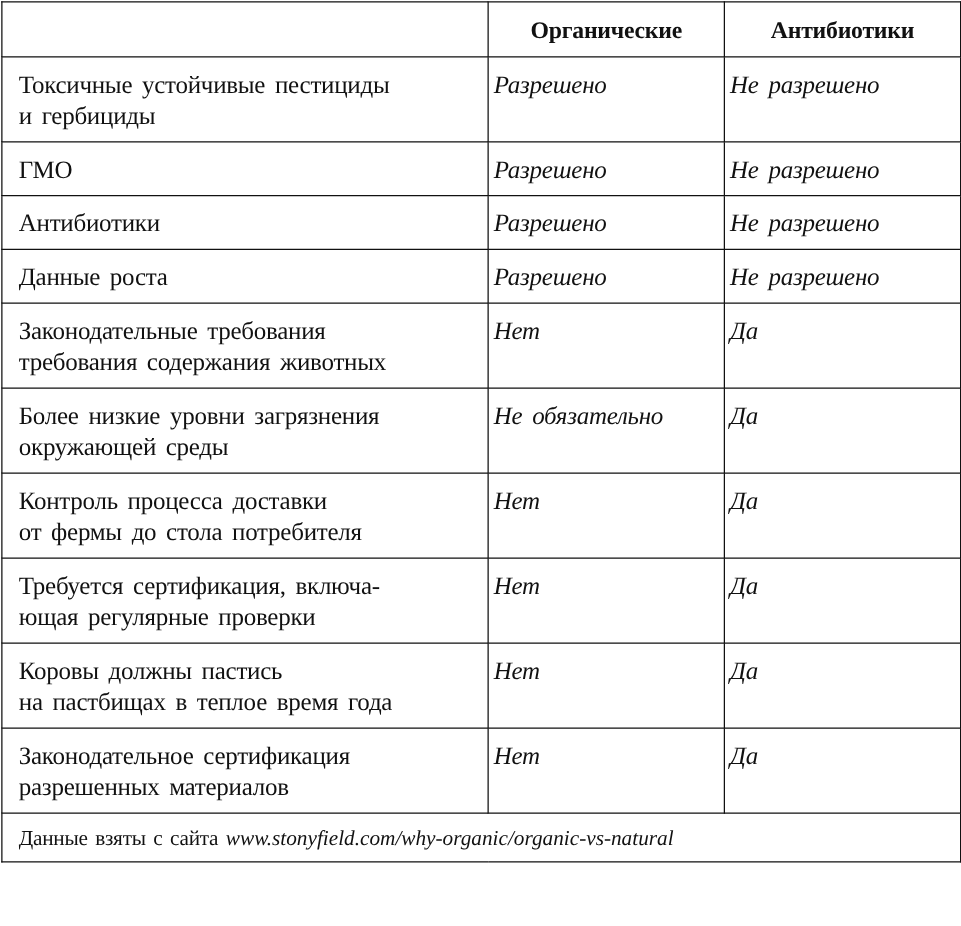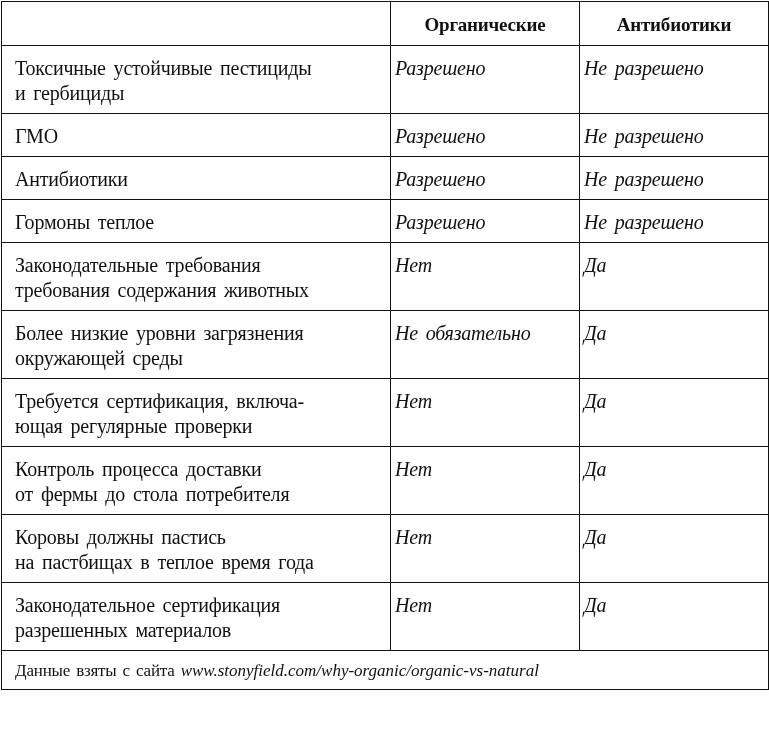--- a/index.html
+++ b/index.html
@@ -129,21 +129,21 @@
         <td>
             <div class="val-inner">Разрешено</div>
           </td>
         <td>
             <div class="val-inner">Не разрешено</div>
           </td>
       </tr>
       <tr class="h1">
         <td>
             <div class="cell-inner">
-          <span class="line">Гормоны теплое</span>
+          <span class="line">Данные роста</span>
         </div>
           </td>
         <td>
             <div class="val-inner">Разрешено</div>
           </td>
         <td>
             <div class="val-inner">Не разрешено</div>
           </td>
       </tr>
       <tr class="h2">
@@ -170,36 +170,36 @@
         <td>
             <div class="val-inner">Не обязательно</div>
           </td>
         <td>
             <div class="val-inner">Да</div>
           </td>
       </tr>
       <tr class="h2">
         <td>
             <div class="cell-inner">
+          <span class="line">Контроль процесса доставки</span>
+          <span class="line">от фермы до стола потребителя</span>
+        </div>
+          </td>
+        <td>
+            <div class="val-inner">Нет</div>
+          </td>
+        <td>
+            <div class="val-inner">Да</div>
+          </td>
+      </tr>
+      <tr class="h2">
+        <td>
+            <div class="cell-inner">
           <span class="line">Требуется сертификация, включа-</span>
           <span class="line">ющая регулярные проверки</span>
-        </div>
-          </td>
-        <td>
-            <div class="val-inner">Нет</div>
-          </td>
-        <td>
-            <div class="val-inner">Да</div>
-          </td>
-      </tr>
-      <tr class="h2">
-        <td>
-            <div class="cell-inner">
-          <span class="line">Контроль процесса доставки</span>
-          <span class="line">от фермы до стола потребителя</span>
         </div>
           </td>
         <td>
             <div class="val-inner">Нет</div>
           </td>
         <td>
             <div class="val-inner">Да</div>
           </td>
       </tr>
       <tr class="h2">

